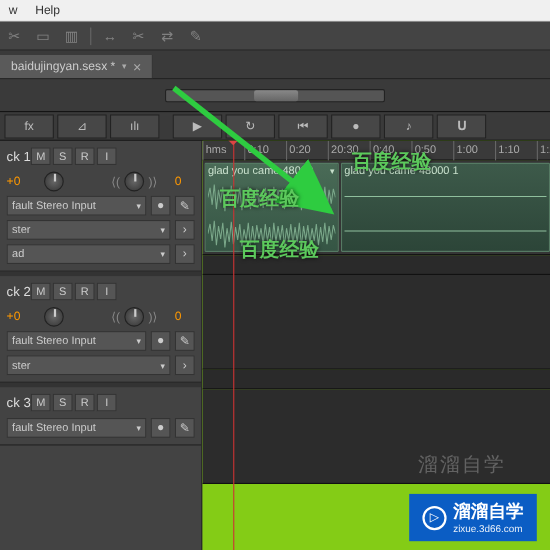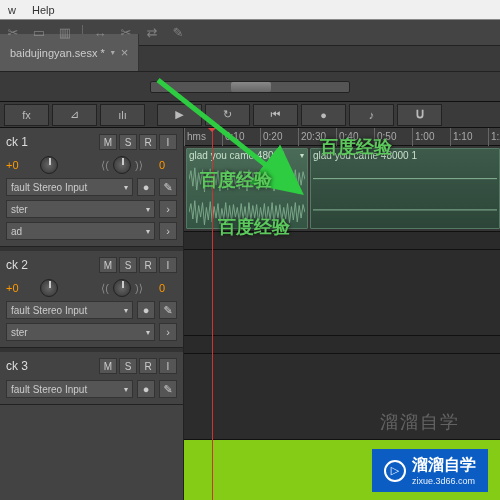--- a/index.html
+++ b/index.html
@@ -2,21 +2,21 @@
 <html><head>
 <meta charset="utf-8">
 <style>
 *{margin:0;padding:0;box-sizing:border-box;font-family:Arial,sans-serif;user-select:none}
 body{background:#2a2a2a;color:#ccc;font-size:11px;width:500px;height:500px;overflow:hidden;position:relative}
 .menubar{background:#f0f0f0;color:#333;height:20px;display:flex;align-items:center;padding:0 8px;gap:16px;border-bottom:1px solid #888}
 .menu-item{cursor:pointer}
 .toolbar1{background:#444;height:26px;border-bottom:1px solid #222;display:flex;align-items:center;padding:0 4px;gap:8px}
 .tool-icon{width:18px;height:18px;opacity:.6;display:flex;align-items:center;justify-content:center;color:#aaa;font-size:13px;cursor:pointer}
 .tabbar{background:#3a3a3a;height:26px;display:flex;align-items:flex-end;border-bottom:1px solid #222}
-.tab{background:#525252;height:37px;padding:0 10px;display:flex;align-items:center;gap:6px;color:#ccc;border-right:1px solid #333;cursor:pointer}
+.tab{background:#525252;height:21px;padding:0 10px;display:flex;align-items:center;gap:6px;color:#ccc;border-right:1px solid #333;cursor:pointer}
 .tab.active{background:#5a5a5a}
 .tab .drop{font-size:8px;opacity:.7}
 .tab .close{opacity:.7;font-size:13px}
 .spacer{background:#3a3a3a;height:30px;display:flex;align-items:center;justify-content:center;border-bottom:1px solid #111}
 .zoom-bar{width:200px;height:12px;background:#555;border:1px solid #222;border-radius:2px;position:relative}
 .zoom-grip{position:absolute;top:0;bottom:0;width:40px;left:80px;background:linear-gradient(#888,#666);border-radius:2px}
 .transport{background:#3a3a3a;height:26px;display:flex;align-items:center;padding:0 4px;gap:3px;border-bottom:1px solid #111}
 .tbtn{width:45px;height:22px;background:#474747;border:1px solid #222;display:flex;align-items:center;justify-content:center;color:#bbb;font-size:11px;cursor:pointer}
 .tbtn svg{width:14px;height:14px;fill:#bbb}
 .main{display:flex;height:372px}
@@ -24,21 +24,21 @@
 .right{flex:1;background:#84cc16;position:relative;overflow:hidden}
 .ruler{height:18px;background:#3a3a3a;border-bottom:1px solid #111;display:flex;font-size:10px;color:#aaa;position:relative}
 .tick{position:absolute;top:0;height:18px;border-left:1px solid #666;padding-left:2px;line-height:18px}
 .clip-row{height:86px;background:#353535;border-bottom:1px solid #111;position:relative;display:flex}
 .clip{position:absolute;top:2px;bottom:2px;background:linear-gradient(#3d5a4a,#2c4538);border:1px solid #557a63;border-radius:1px}
 .clip-label{position:absolute;top:1px;left:2px;font-size:10px;color:#c8e0cc;white-space:nowrap;overflow:hidden;max-width:95%}
 .clip-drop{position:absolute;top:2px;right:3px;font-size:8px;color:#c8e0cc}
 .wave{position:absolute;top:14px;bottom:2px;left:2px;right:2px}
 .empty-row{height:86px;background:#2c2c2c;border-bottom:1px solid #111}
 .track{border-bottom:1px solid #222;padding:4px 0}
-.track-head{display:flex;align-items:center;justify-content:space-between;padding:2px 6px 4px 6px}
+.track-head{display:flex;align-items:center;justify-content:flex-start;padding:2px 6px 4px 6px}
 .track-name{font-size:12px;color:#ddd}
 .msr{display:flex;gap:2px}
 .msr-btn{width:18px;height:16px;background:#555;border:1px solid #333;font-size:10px;display:flex;align-items:center;justify-content:center;color:#ccc;cursor:pointer}
 .track-row{display:flex;align-items:center;padding:2px 6px;gap:4px}
 .val{color:#f90;font-size:11px;width:30px}
 .knob{width:18px;height:18px;border-radius:50%;background:radial-gradient(#666,#333);border:1px solid #222;position:relative}
 .knob:after{content:"";position:absolute;left:48%;top:1px;width:2px;height:7px;background:#ccc}
 .pan{width:30px;text-align:center}
 .io-row{display:flex;align-items:flex-start;padding:2px 6px;gap:4px}
 .io-sel{flex:1;height:18px;background:#555;border:1px solid #333;display:flex;align-items:center;padding:0 4px;font-size:10px;color:#ccc;justify-content:space-between;cursor:pointer}

